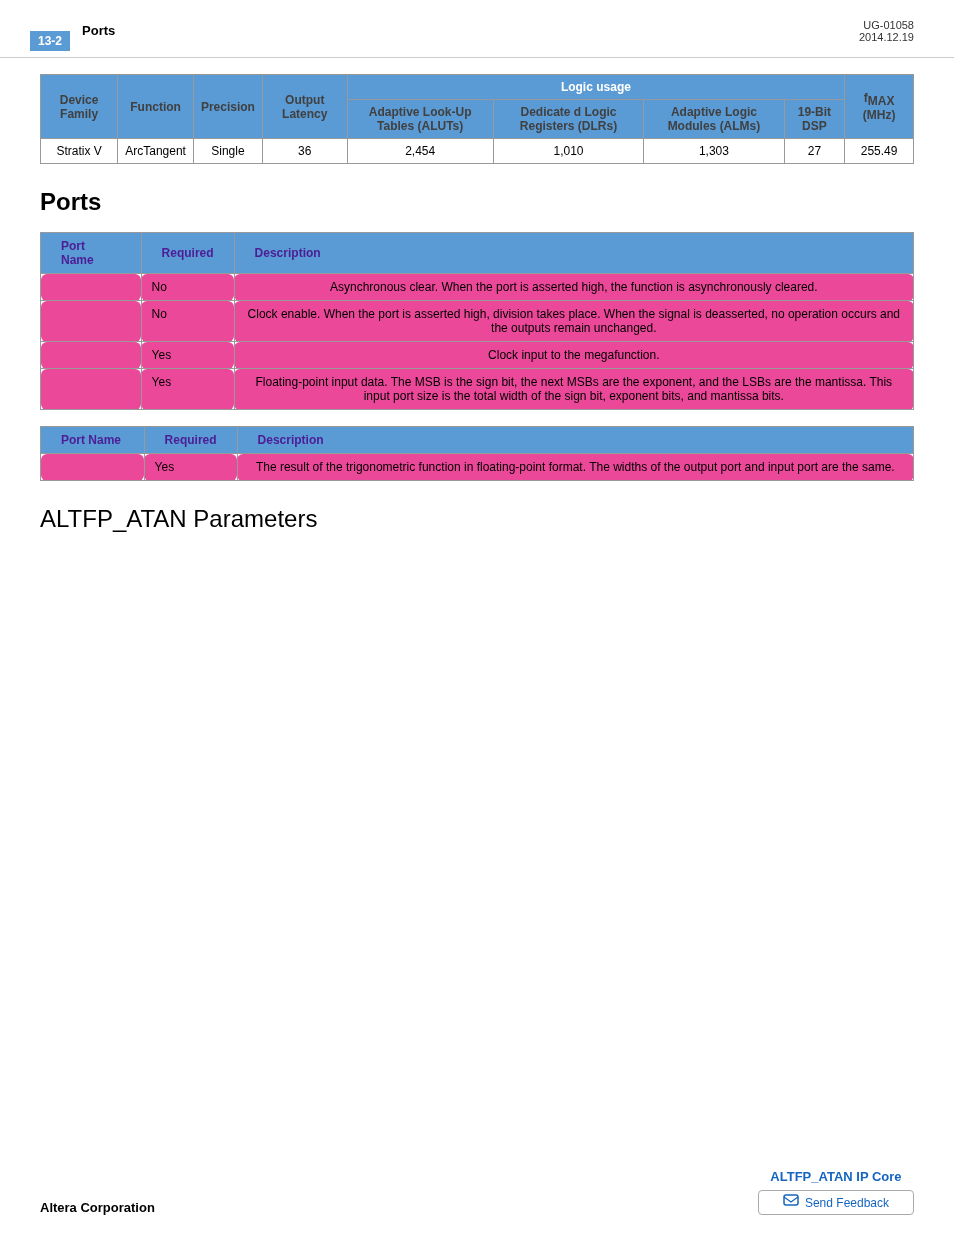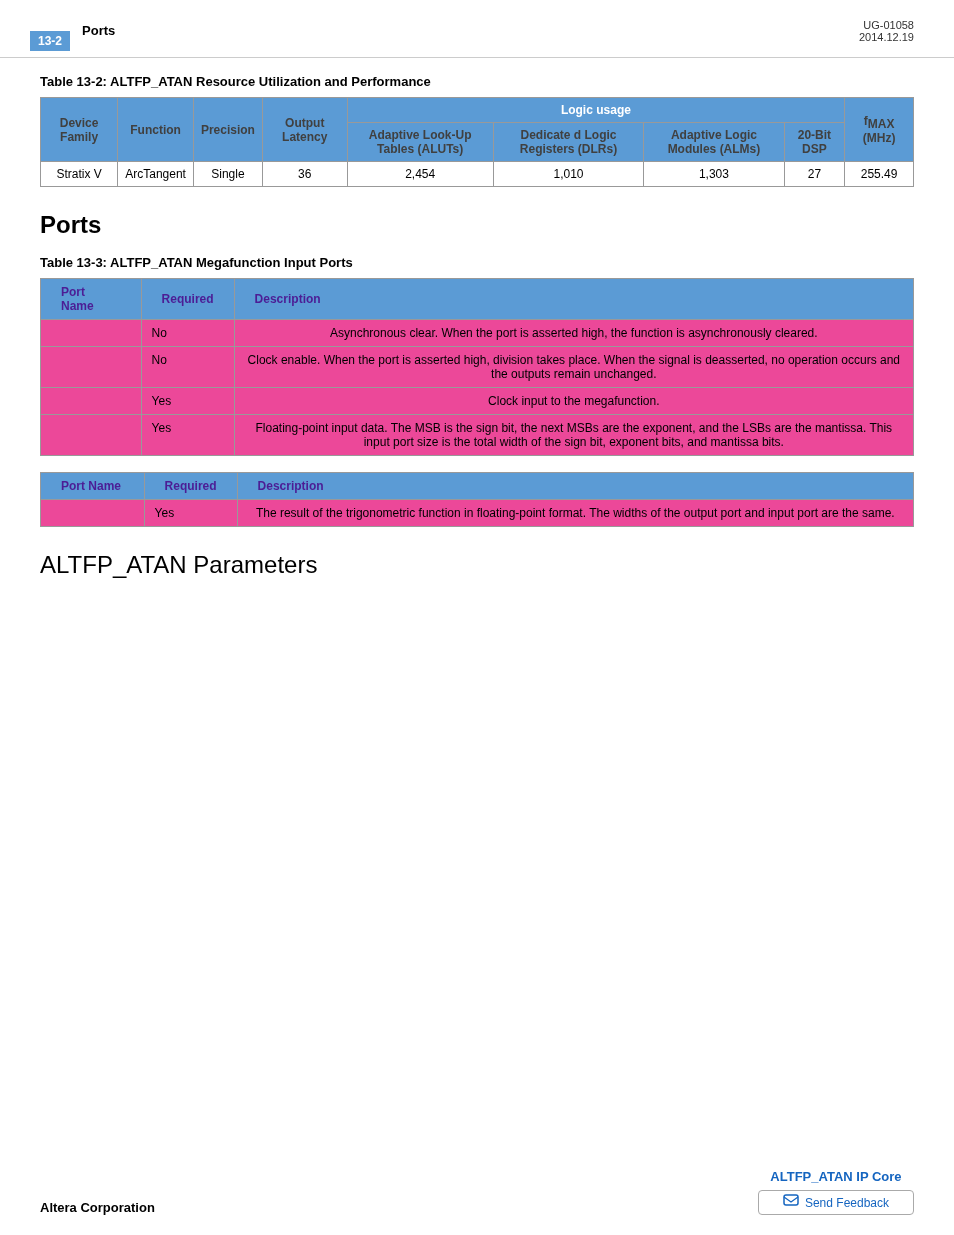--- a/index.html
+++ b/index.html
@@ -70,20 +70,21 @@
       text-align: center;
       vertical-align: middle;
     }
     table th {
       background: #5b9bd5;
       color: #404040;
       font-weight: bold;
     }
     table td {
       background: #fff;
+      border-radius: 6px;
     }
 
     
     .logic-usage-header {
       background: #5b9bd5;
       color: #fff;
       text-align: center;
       font-weight: bold;
       border: 1px solid #999;
     }
@@ -197,57 +198,55 @@
     <span class="page-header-section">Ports</span>
   </div>
   <div class="page-header-right">
     <div>UG-01058</div>
     <div>2014.12.19</div>
   </div>
 </div>
 
 <div class="content">
 
-  <div class="table-caption">Table 13-2: ALTFP_ATAN Resource Utilization and Performance</div>
 
   <table>
     <thead>
       <tr>
         <th rowspan="2">Device Family</th>
         <th rowspan="2">Function</th>
         <th rowspan="2">Precision</th>
         <th rowspan="2">Output Latency</th>
         <th colspan="4" class="logic-usage-header">Logic usage</th>
         <th rowspan="2"><span class="fmax-text">f<span class="fmax-sub">MAX</span> (MHz)</span></th>
       </tr>
       <tr>
         <th>Adaptive Look-Up Tables (ALUTs)</th>
         <th>Dedicate d Logic Registers (DLRs)</th>
         <th>Adaptive Logic Modules (ALMs)</th>
-        <th>20-Bit DSP</th>
+        <th>19-Bit DSP</th>
       </tr>
     </thead>
     <tbody>
       <tr>
         <td>Stratix V</td>
         <td>ArcTangent</td>
         <td>Single</td>
         <td>36</td>
         <td>2,454</td>
         <td>1,010</td>
         <td>1,303</td>
         <td>27</td>
         <td>255.49</td>
       </tr>
     </tbody>
   </table>
 
   <h2 class="section-heading">Ports</h2>
 
-  <div class="subsection-heading">Table 13-3: ALTFP_ATAN Megafunction Input Ports</div>
 
   <table class="ports-table">
     <thead>
       <tr>
         <th>Port Name</th>
         <th>Required</th>
         <th>Description</th>
       </tr>
     </thead>
     <tbody>

